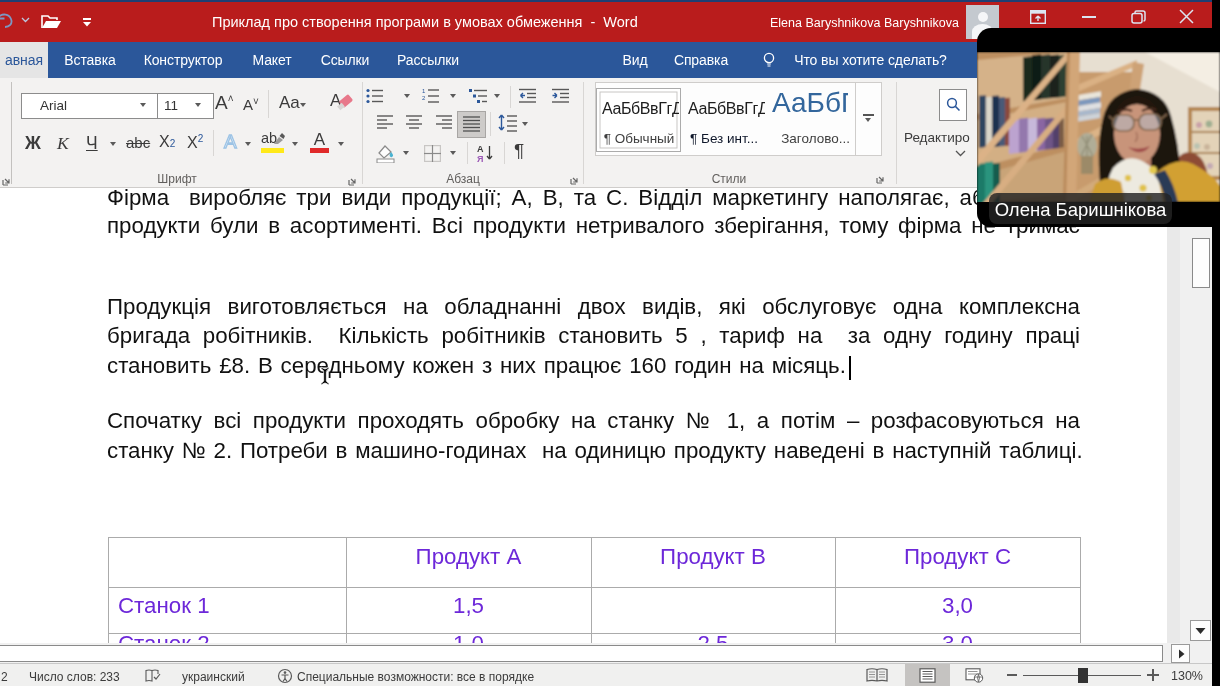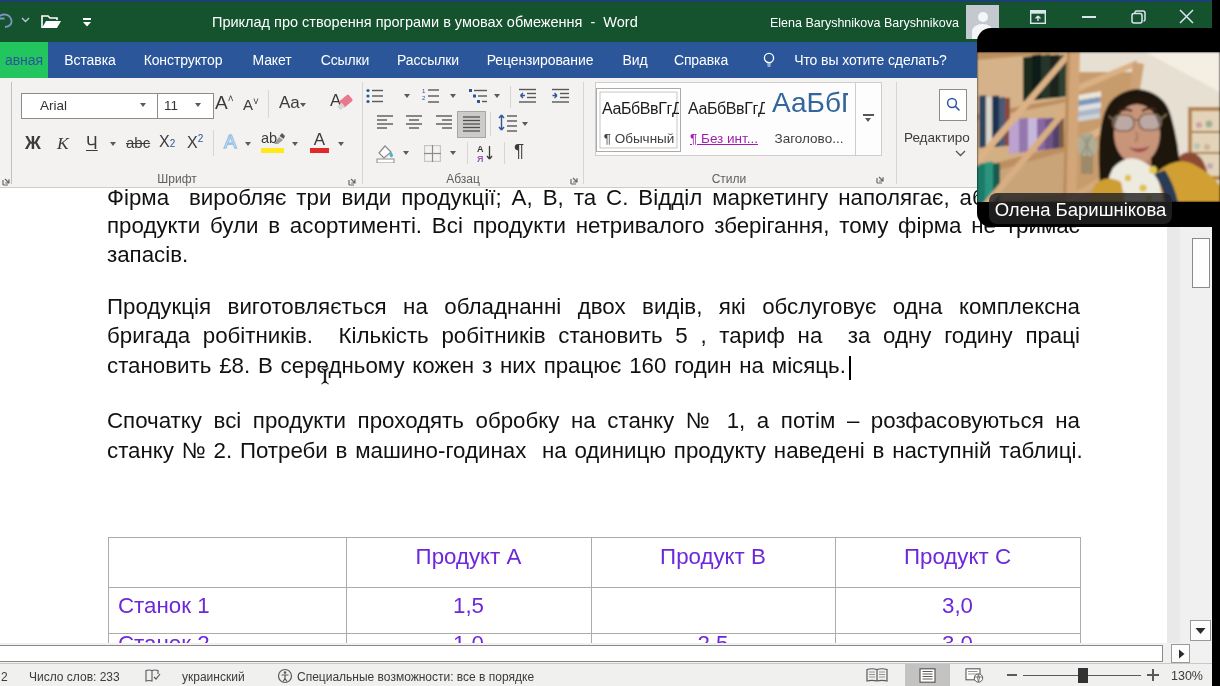--- a/index.html
+++ b/index.html
@@ -1,26 +1,26 @@
 <!DOCTYPE html>
 <html><head><meta charset="utf-8">
 <style>
 html,body{margin:0;padding:0;width:1220px;height:686px;overflow:hidden;background:#000;
 font-family:"Liberation Sans",sans-serif;}
 #win{position:absolute;left:0;top:0;width:1212px;height:686px;background:#fff;overflow:hidden;}
 .abs{position:absolute;}
 
-#titlebar{position:absolute;left:0;top:0;width:1212px;height:42px;background:#14532d;}
+#titlebar{position:absolute;left:0;top:0;width:1212px;height:42px;background:#b91c1c;}
 #titlebar .topline{position:absolute;left:0;top:0;width:100%;height:2px;background:#1e3f73;}
 #title{position:absolute;left:212px;top:14px;width:418px;text-align:center;color:#fff;font-size:14.5px;white-space:nowrap;}
 #uname{position:absolute;left:768px;top:16px;width:193px;text-align:center;color:#fff;font-size:12.5px;white-space:nowrap;}
 
 #tabs{position:absolute;left:0;top:42px;width:1212px;height:36px;background:#2b579a;}
 #tabs .tab{position:absolute;top:0;height:36px;line-height:36px;color:#fff;font-size:14px;letter-spacing:-0.1px;text-align:center;}
-#tabs .active{background:#22c55e;color:#2b579a;}
+#tabs .active{background:#e5e5e5;color:#2b579a;}
 
 #ribbon{position:absolute;left:0;top:78px;width:1212px;height:109px;background:#f3f2f1;border-bottom:1px solid #cfcdcb;}
 .vsep{position:absolute;top:4px;height:102px;width:1px;background:#d8d6d4;}
 .glabel{position:absolute;top:94px;font-size:12px;color:#605e5c;text-align:center;}
 .combo{position:absolute;background:#fff;border:1px solid #8c8c8c;font-size:13.5px;color:#333;}
 .dd{position:absolute;width:0;height:0;border-left:3.5px solid transparent;border-right:3.5px solid transparent;border-top:4px solid #5a5a5a;}
 .icn{position:absolute;color:#3b3b3b;}
 
 #doc{position:absolute;left:0;top:188px;width:1212px;height:455px;background:#fff;overflow:hidden;}
 .dl{position:absolute;left:107px;width:973px;font-size:22.3px;color:#111;white-space:nowrap;word-spacing:1.6px;}
@@ -80,21 +80,20 @@
         <path d="M1 1 L14 14 M14 1 L1 14" stroke="#dce4f0" stroke-width="1.5"></path>
       </svg>
   </div>
   <div id="tabs">
     <div class="tab active" style="left:0;width:48px;">авная</div>
     <div class="tab" style="left:35px;width:110px;">Вставка</div>
     <div class="tab" style="left:128px;width:110px;">Конструктор</div>
     <div class="tab" style="left:217px;width:110px;">Макет</div>
     <div class="tab" style="left:290px;width:110px;">Ссылки</div>
     <div class="tab" style="left:373px;width:110px;">Рассылки</div>
-    <div class="tab" style="left:480px;width:120px;">Рецензирование</div>
     <div class="tab" style="left:580px;width:110px;">Вид</div>
     <div class="tab" style="left:646px;width:110px;">Справка</div>
     <div class="tab" style="left:793px;width:155px;text-align:center;">Что вы хотите сделать?</div>
     <svg class="abs" style="left:762px;top:10px;" width="14" height="17" viewBox="0 0 14 17">
         <circle cx="7" cy="6" r="4.6" fill="none" stroke="#fff" stroke-width="1.3"></circle>
         <path d="M5.2 12 L8.8 12 M5.5 14 L8.5 14" stroke="#fff" stroke-width="1.2"></path>
       </svg>
   </div>
   <div id="ribbon">
 
@@ -278,23 +277,23 @@
     <svg class="abs" style="left:570px;top:97px;" width="10" height="10" viewBox="0 0 10 10">
         <path d="M1 9 L1 4 M1 9 L6 9 M3 3 L7 7 M7 3.2 L7 7 L3.2 7" stroke="#666" stroke-width="1.2" fill="none"></path>
       </svg>
     <div class="vsep" style="left:583px;"></div>
 
     <div style="position:absolute;left:595px;top:4px;width:287px;height:74px;background:#fdfdfd;border:1px solid #cfcdcb;box-sizing:border-box;"></div>
     <div style="position:absolute;left:596px;top:10px;width:85px;height:64px;background:#fff;border:1px solid #ababab;box-sizing:border-box;box-shadow:inset 0 0 0 2.5px #fff,inset 0 0 0 3.5px #c8c6c4;"></div>
     <div style="position:absolute;left:602px;top:22px;width:77px;font-size:16px;letter-spacing:-0.4px;color:#1d1d1d;white-space:nowrap;overflow:hidden;">АаБбВвГгД</div>
     <div style="position:absolute;left:598px;top:53px;width:82px;text-align:center;font-size:13.5px;color:#3f3f3f;">¶ Обычный</div>
     <div style="position:absolute;left:688px;top:22px;width:77px;font-size:16px;letter-spacing:-0.4px;color:#1d1d1d;white-space:nowrap;overflow:hidden;">АаБбВвГгД</div>
-    <div style="position:absolute;left:684px;top:53px;width:80px;text-align:center;font-size:13.5px;color:#a21caf;text-decoration:underline;">¶ Без инт...</div>
+    <div style="position:absolute;left:684px;top:53px;width:80px;text-align:center;font-size:13.5px;color:#0f172a;">¶ Без инт...</div>
     <div style="position:absolute;left:772px;top:9px;width:76px;font-size:28px;color:#33669c;white-space:nowrap;overflow:hidden;">АаБбП</div>
-    <div style="position:absolute;left:768px;top:53px;width:82px;text-align:center;font-size:13.5px;color:#3f3f3f;">Заголово...</div>
+    <div style="position:absolute;left:768px;top:53px;width:82px;text-align:right;font-size:13.5px;color:#3f3f3f;">Заголово...</div>
     <div style="position:absolute;left:855px;top:4px;width:27px;height:74px;background:#fdfdfd;border:1px solid #cfcdcb;box-sizing:border-box;"></div>
     <div style="position:absolute;left:863px;top:36px;width:11px;height:1.5px;background:#555;"></div>
     <div class="dd" style="left:864.5px;top:40px;"></div>
     <div class="glabel" style="left:699px;width:60px;">Стили</div>
     <svg class="abs" style="left:876px;top:96px;" width="10" height="10" viewBox="0 0 10 10">
         <path d="M1 9 L1 4 M1 9 L6 9 M3 3 L7 7 M7 3.2 L7 7 L3.2 7" stroke="#666" stroke-width="1.2" fill="none"></path>
       </svg>
     <div class="vsep" style="left:896px;"></div>
 
     <div style="position:absolute;left:939px;top:11px;width:28px;height:32px;background:#fff;border:1px solid #8c8c8c;box-sizing:border-box;"></div>
@@ -303,21 +302,20 @@
         <line x1="9.4" y1="9.4" x2="13.5" y2="13.5" stroke="#2b579a" stroke-width="1.5"></line>
       </svg>
     <div style="position:absolute;left:904px;top:52px;font-size:13.5px;color:#3b3b3b;white-space:nowrap;">Редактиро</div>
     <svg class="abs" style="left:955px;top:72px;" width="11" height="7" viewBox="0 0 11 7">
         <path d="M1 1 L5.5 5.5 L10 1" stroke="#555" stroke-width="1.3" fill="none"></path>
       </svg>
   </div>
   <div id="doc">
     <div class="dj" style="top:-3.2px;">Фірма&nbsp; виробляє три види продукції; А, В, та С. Відділ маркетингу наполягає, аби всі три</div>
     <div class="dj" style="top:25.3px;">продукти були в асортименті. Всі продукти нетривалого зберігання, тому фірма не тримає</div>
-    <div class="dl" style="top:53.8px;">запасів.</div>
     <div class="dj" style="top:106.4px;">Продукція виготовляється на обладнанні двох видів, які обслуговує одна комплексна</div>
     <div class="dj" style="top:135.3px;">бригада робітників.&nbsp; Кількість робітників становить 5 , тариф на&nbsp; за одну годину праці</div>
     <div class="dl" style="top:165.3px;">становить £8. В середньому кожен з них працює 160 годин на місяць.</div>
     <div class="dj" style="top:219.8px;">Спочатку всі продукти проходять обробку на станку № 1, а потім – розфасовуються на</div>
     <div class="dl" style="top:249.8px;">станку № 2. Потреби в машино-годинах&nbsp; на одиницю продукту наведені в наступній таблиці.</div>
 
     <div class="tline" style="left:108px;top:348.5px;width:972px;height:1px;"></div>
     <div class="tline" style="left:108px;top:399px;width:972px;height:1px;"></div>
     <div class="tline" style="left:108px;top:445px;width:972px;height:1px;"></div>
     <div class="tline" style="left:108px;top:348.5px;width:1px;height:107px;"></div>

